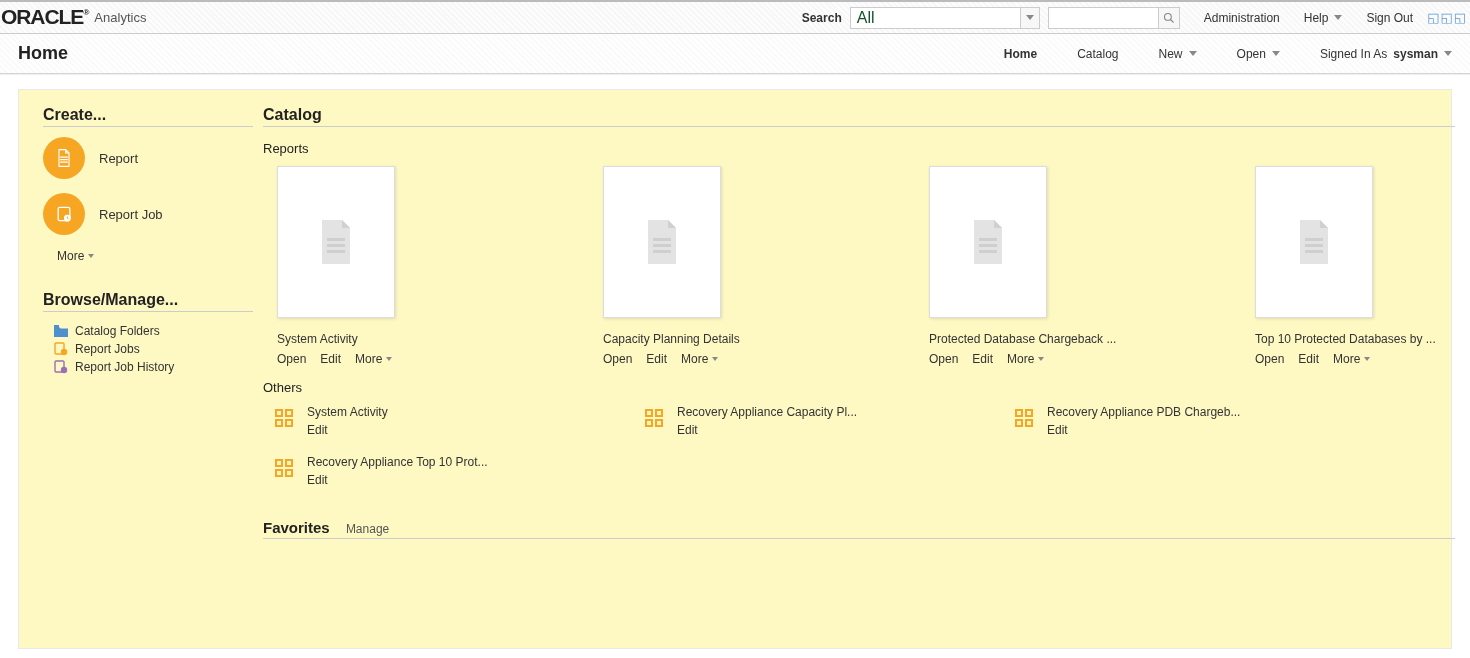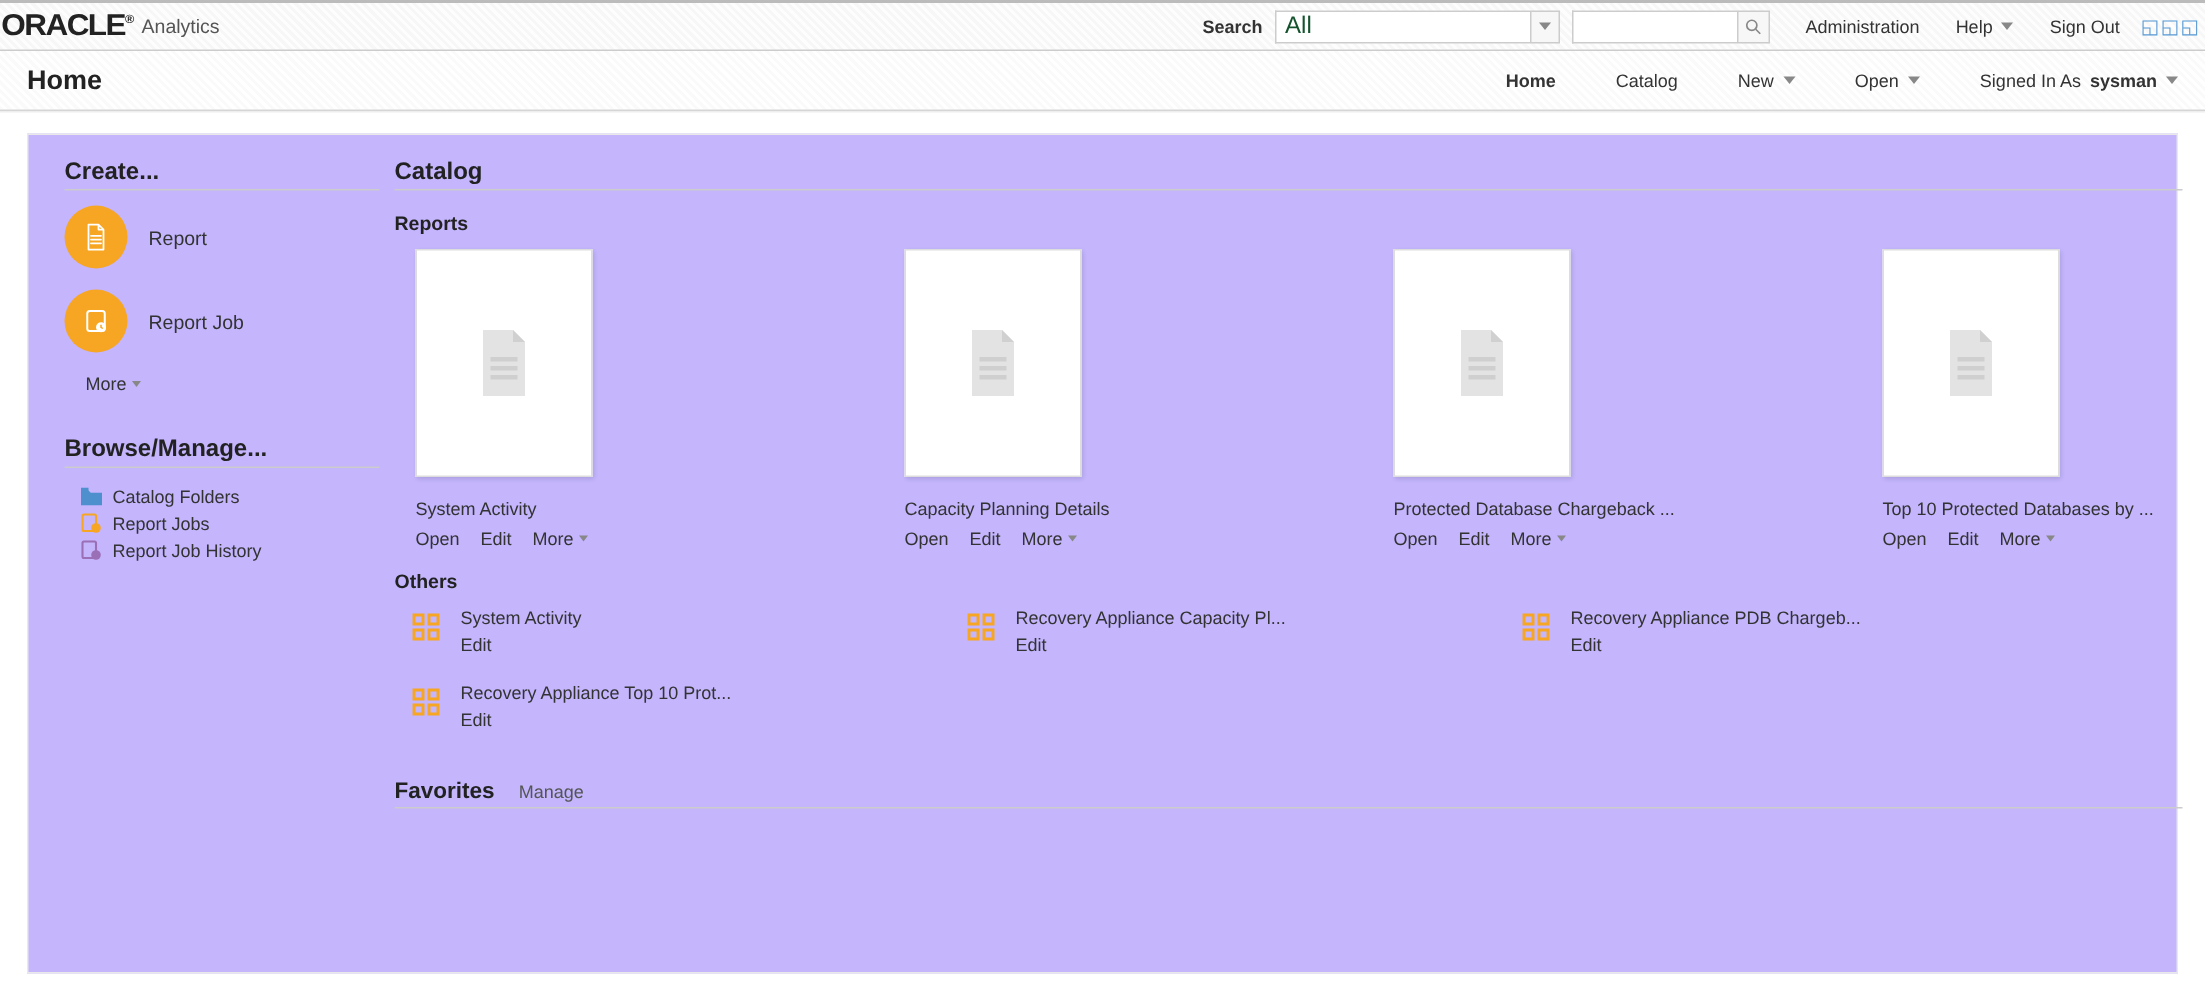--- a/index.html
+++ b/index.html
@@ -91,21 +91,21 @@
 .username .tri { margin-left: 6px; }
 
 
 .main {
   padding: 14px 18px 40px 18px;
   background: #fff;
   border-top: 1px solid #eee;
 }
 .content-wrap {
   display: flex;
-  background: #c4b5fd;
+  background: #fef9c3;
   border: 1px solid #e9e9e9;
   min-height: 560px;
   padding: 16px 24px;
 }
 .side-col { width: 210px; flex-shrink: 0; }
 .body-col { flex: 1; padding-left: 10px; }
 
 .section-head {
   font-size: 16px; font-weight: bold; color: #222;
   border-bottom: 1px solid #ccc;
@@ -130,21 +130,21 @@
 .manage-list { margin-top: 6px; }
 .manage-item {
   display: flex; align-items: center;
   padding: 2px 0 2px 10px; cursor: pointer;
 }
 .manage-item .icn { width: 16px; height: 14px; margin-right: 6px; display: flex; align-items: center; justify-content: center; }
 .manage-label { font-size: 12px; color: #333; }
 
 
 .subsection-head {
-  font-size: 13px; font-weight: bold; color: #222;
+  font-size: 13px; font-weight: normal; color: #222;
   margin: 14px 0 10px 0;
 }
 .reports-grid {
   display: flex;
   gap: 126px;
   margin-bottom: 12px;
   margin-left: 14px;
 }
 .report-card { width: 200px; }
 .report-thumb {

